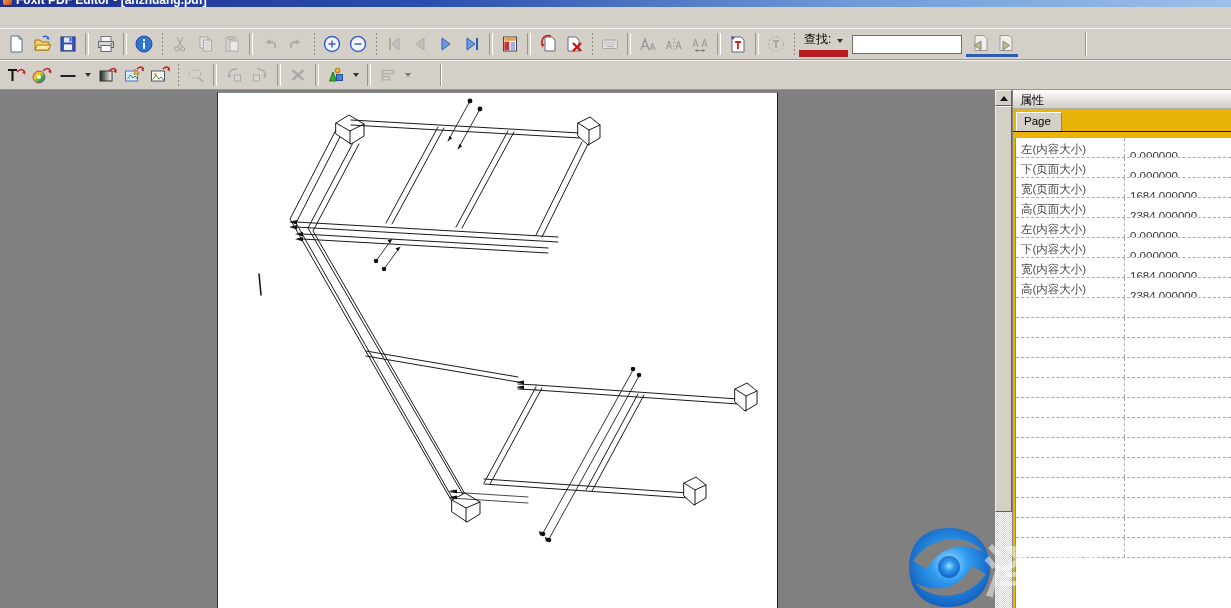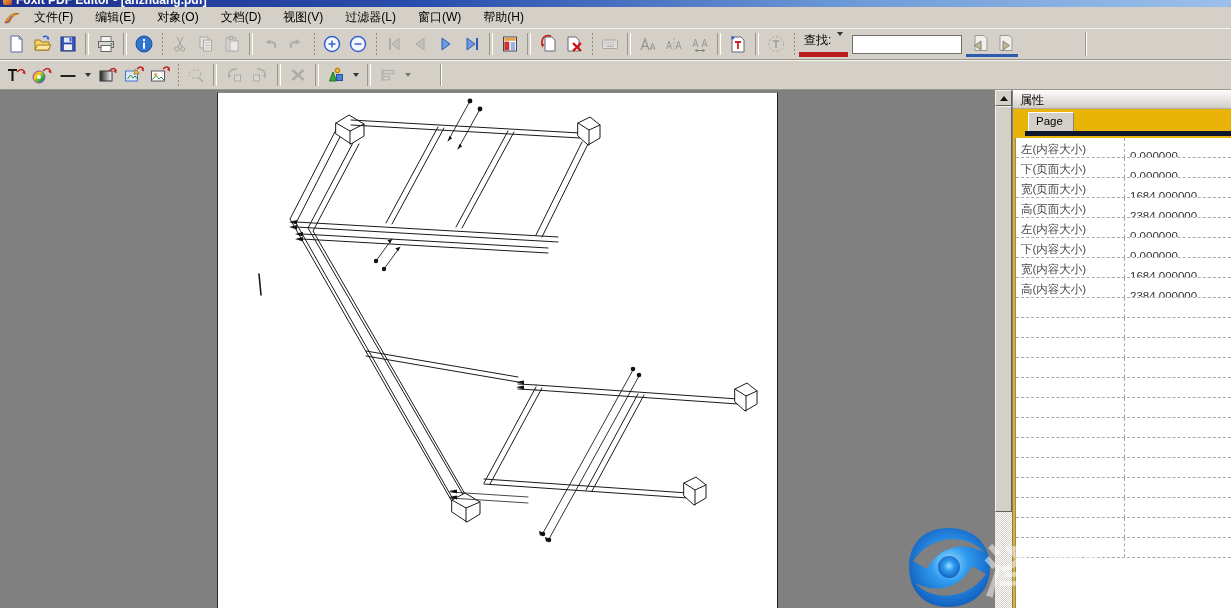--- a/index.html
+++ b/index.html
@@ -20,42 +20,42 @@
            border-top:1px solid #f4f2ee;border-bottom:1px solid #9a968e;padding-left:3px;box-sizing:border-box;}
   #toolbar1{top:28px;height:32px;}
   #toolbar2{top:60px;height:30px;}
   .tb{width:26px;height:26px;display:flex;align-items:center;justify-content:center;flex:0 0 auto;}
   .tb svg{display:block;}
   .sep{width:2px;height:22px;border-left:1px solid #9a968e;border-right:1px solid #fff;margin:0 4px;flex:0 0 auto;}
   .grip{width:2px;height:22px;margin:0 4px;flex:0 0 auto;
         background-image:repeating-linear-gradient(#8f8b83 0 2px,rgba(0,0,0,0) 2px 4px);background-size:1px 100%;background-repeat:no-repeat;background-position:center;}
   .tb-edge{position:absolute;top:3px;bottom:3px;border-left:1px solid #9a968e;border-right:1px solid #fff;}
   .ddarrow{width:0;height:0;border-left:3.5px solid transparent;border-right:3.5px solid transparent;border-top:4px solid #333;margin:0 4px;flex:0 0 auto;}
-  .findwrap{display:flex;height:25px;border-bottom:5px solid #b91c1c;box-sizing:border-box;padding:0 1px;flex:0 0 auto;}
+  .findwrap{display:flex;align-items:center;height:25px;border-bottom:7px solid #b91c1c;box-sizing:border-box;padding:0 1px;flex:0 0 auto;}
   .findlabel{font-size:12px;color:#000;padding:0 2px 2px 4px;}
   #findinput{width:104px;height:17px;border:1px solid #6f6f6f;background:#fff;font-size:11px;margin:0 4px;padding:0 2px;flex:0 0 auto;}
   .findbtn{border-bottom:3px solid #2a5db0 !important;height:25px;box-sizing:border-box;}
   
   #canvas{position:absolute;left:0;top:90px;width:995px;height:518px;background:#808080;overflow:hidden;}
   #page{position:absolute;left:217px;top:2px;width:559px;height:516px;background:#fff;
         border-left:1px solid #2a2a2a;border-right:1px solid #1a1a1a;border-top:1px solid #8a8a8a;box-sizing:content-box;}
   
   #vscroll{position:absolute;left:995px;top:90px;width:17px;height:518px;background:#d4d0c8;}
   .sbtn{position:absolute;left:0;width:17px;height:16px;background:#d4d0c8;box-sizing:border-box;
         border:1px solid;border-color:#f4f2ee #5f5f5f #5f5f5f #f4f2ee;display:flex;align-items:center;justify-content:center;}
   .uparr{width:0;height:0;border-left:4px solid transparent;border-right:4px solid transparent;border-bottom:5px solid #111;}
   #sthumb{position:absolute;left:0;top:16px;width:17px;height:406px;background:#d4d0c8;box-sizing:border-box;
           border:1px solid;border-color:#f4f2ee #5f5f5f #5f5f5f #f4f2ee;}
   #strack{position:absolute;left:0;top:422px;width:17px;height:96px;
           background:repeating-conic-gradient(#ffffff 0% 25%,#d4d0c8 0% 50%) 0 0/2px 2px;}
   
   #panel{position:absolute;left:1012px;top:90px;width:219px;height:589px;background:#eab308;border-left:1px solid #808080;box-sizing:border-box;}
   .pcap{height:19px;background:linear-gradient(#fefefe,#d2cec6);border-bottom:1px solid #aeaaa2;
         font-size:12px;color:#000;padding:2px 0 0 7px;box-sizing:border-box;}
-  .ptabs{height:22px;position:relative;border-bottom:5px solid #0f172a;margin-left:12px;}
+  .ptabs{height:22px;position:relative;border-bottom:1px solid #0f172a;}
   .ptab{position:absolute;left:3px;top:3px;width:46px;height:19px;background:#d4d0c8;font-size:11.5px;color:#000;
         padding:2px 0 0 7px;box-sizing:border-box;border:1px solid #848484;border-bottom:none;border-top-color:#fff;border-left-color:#fff;}
   #pgrid{position:absolute;left:2px;right:0;top:48px;bottom:0;background:#fff;border-left:1px solid #8a8a8a;overflow:hidden;}
   .pheadrow{display:flex;height:18px;}
   .phead{background:#d6d2ca;border-top:1px solid #fff;border-left:1px solid #fff;border-right:1px solid #848484;
          border-bottom:1px solid #848484;font-size:12px;color:#111;padding:1px 0 0 5px;box-sizing:border-box;}
   .phead.c1{width:108px;} .phead.c2{flex:1;}
   .prow{display:flex;height:20px;border-bottom:1px dashed #a9a9a9;box-sizing:border-box;}
   .pname{width:108px;font-size:11.5px;color:#4a4a4a;padding:4px 0 0 5px;box-sizing:border-box;white-space:nowrap;overflow:hidden;}
   .pval{flex:1;font-size:11.5px;color:#333;border-left:1px dashed #a9a9a9;padding:12px 0 0 5px;box-sizing:border-box;white-space:nowrap;overflow:hidden;}
@@ -68,34 +68,20 @@
 </head>
 <body>
 
 <div id="app">
 
   <div id="titlebar">
     <div class="tico"></div>
     <div class="ttext">Foxit PDF Editor - [anzhuang.pdf]</div>
   </div>
 
-  <div id="menubar">
-    <svg class="mico" viewBox="0 0 20 18">
-      <path d="M2 14 Q8 2 18 4 Q10 5 7 14 Z" fill="#f0a830" stroke="#b06a10" stroke-width="1"></path>
-      <path d="M3 15 q4 -3 7 -8" fill="none" stroke="#7a3fa0" stroke-width="1.2"></path>
-    </svg>
-    <span class="mitem">文件(F)</span>
-    <span class="mitem">编辑(E)</span>
-    <span class="mitem">对象(O)</span>
-    <span class="mitem">文档(D)</span>
-    <span class="mitem">视图(V)</span>
-    <span class="mitem">过滤器(L)</span>
-    <span class="mitem">窗口(W)</span>
-    <span class="mitem">帮助(H)</span>
-  </div>
 
   <div id="toolbar1" class="toolbar">
     <span class="tb">
         <svg width="20" height="20" viewBox="0 0 20 20">
           <path d="M5 2h8l3 3v13H5z" fill="#fff" stroke="#5a6b9c"></path>
           <path d="M13 2v3h3" fill="none" stroke="#5a6b9c"></path>
         </svg>
       </span>
     <span class="tb">
         <svg width="20" height="20" viewBox="0 0 20 20">

